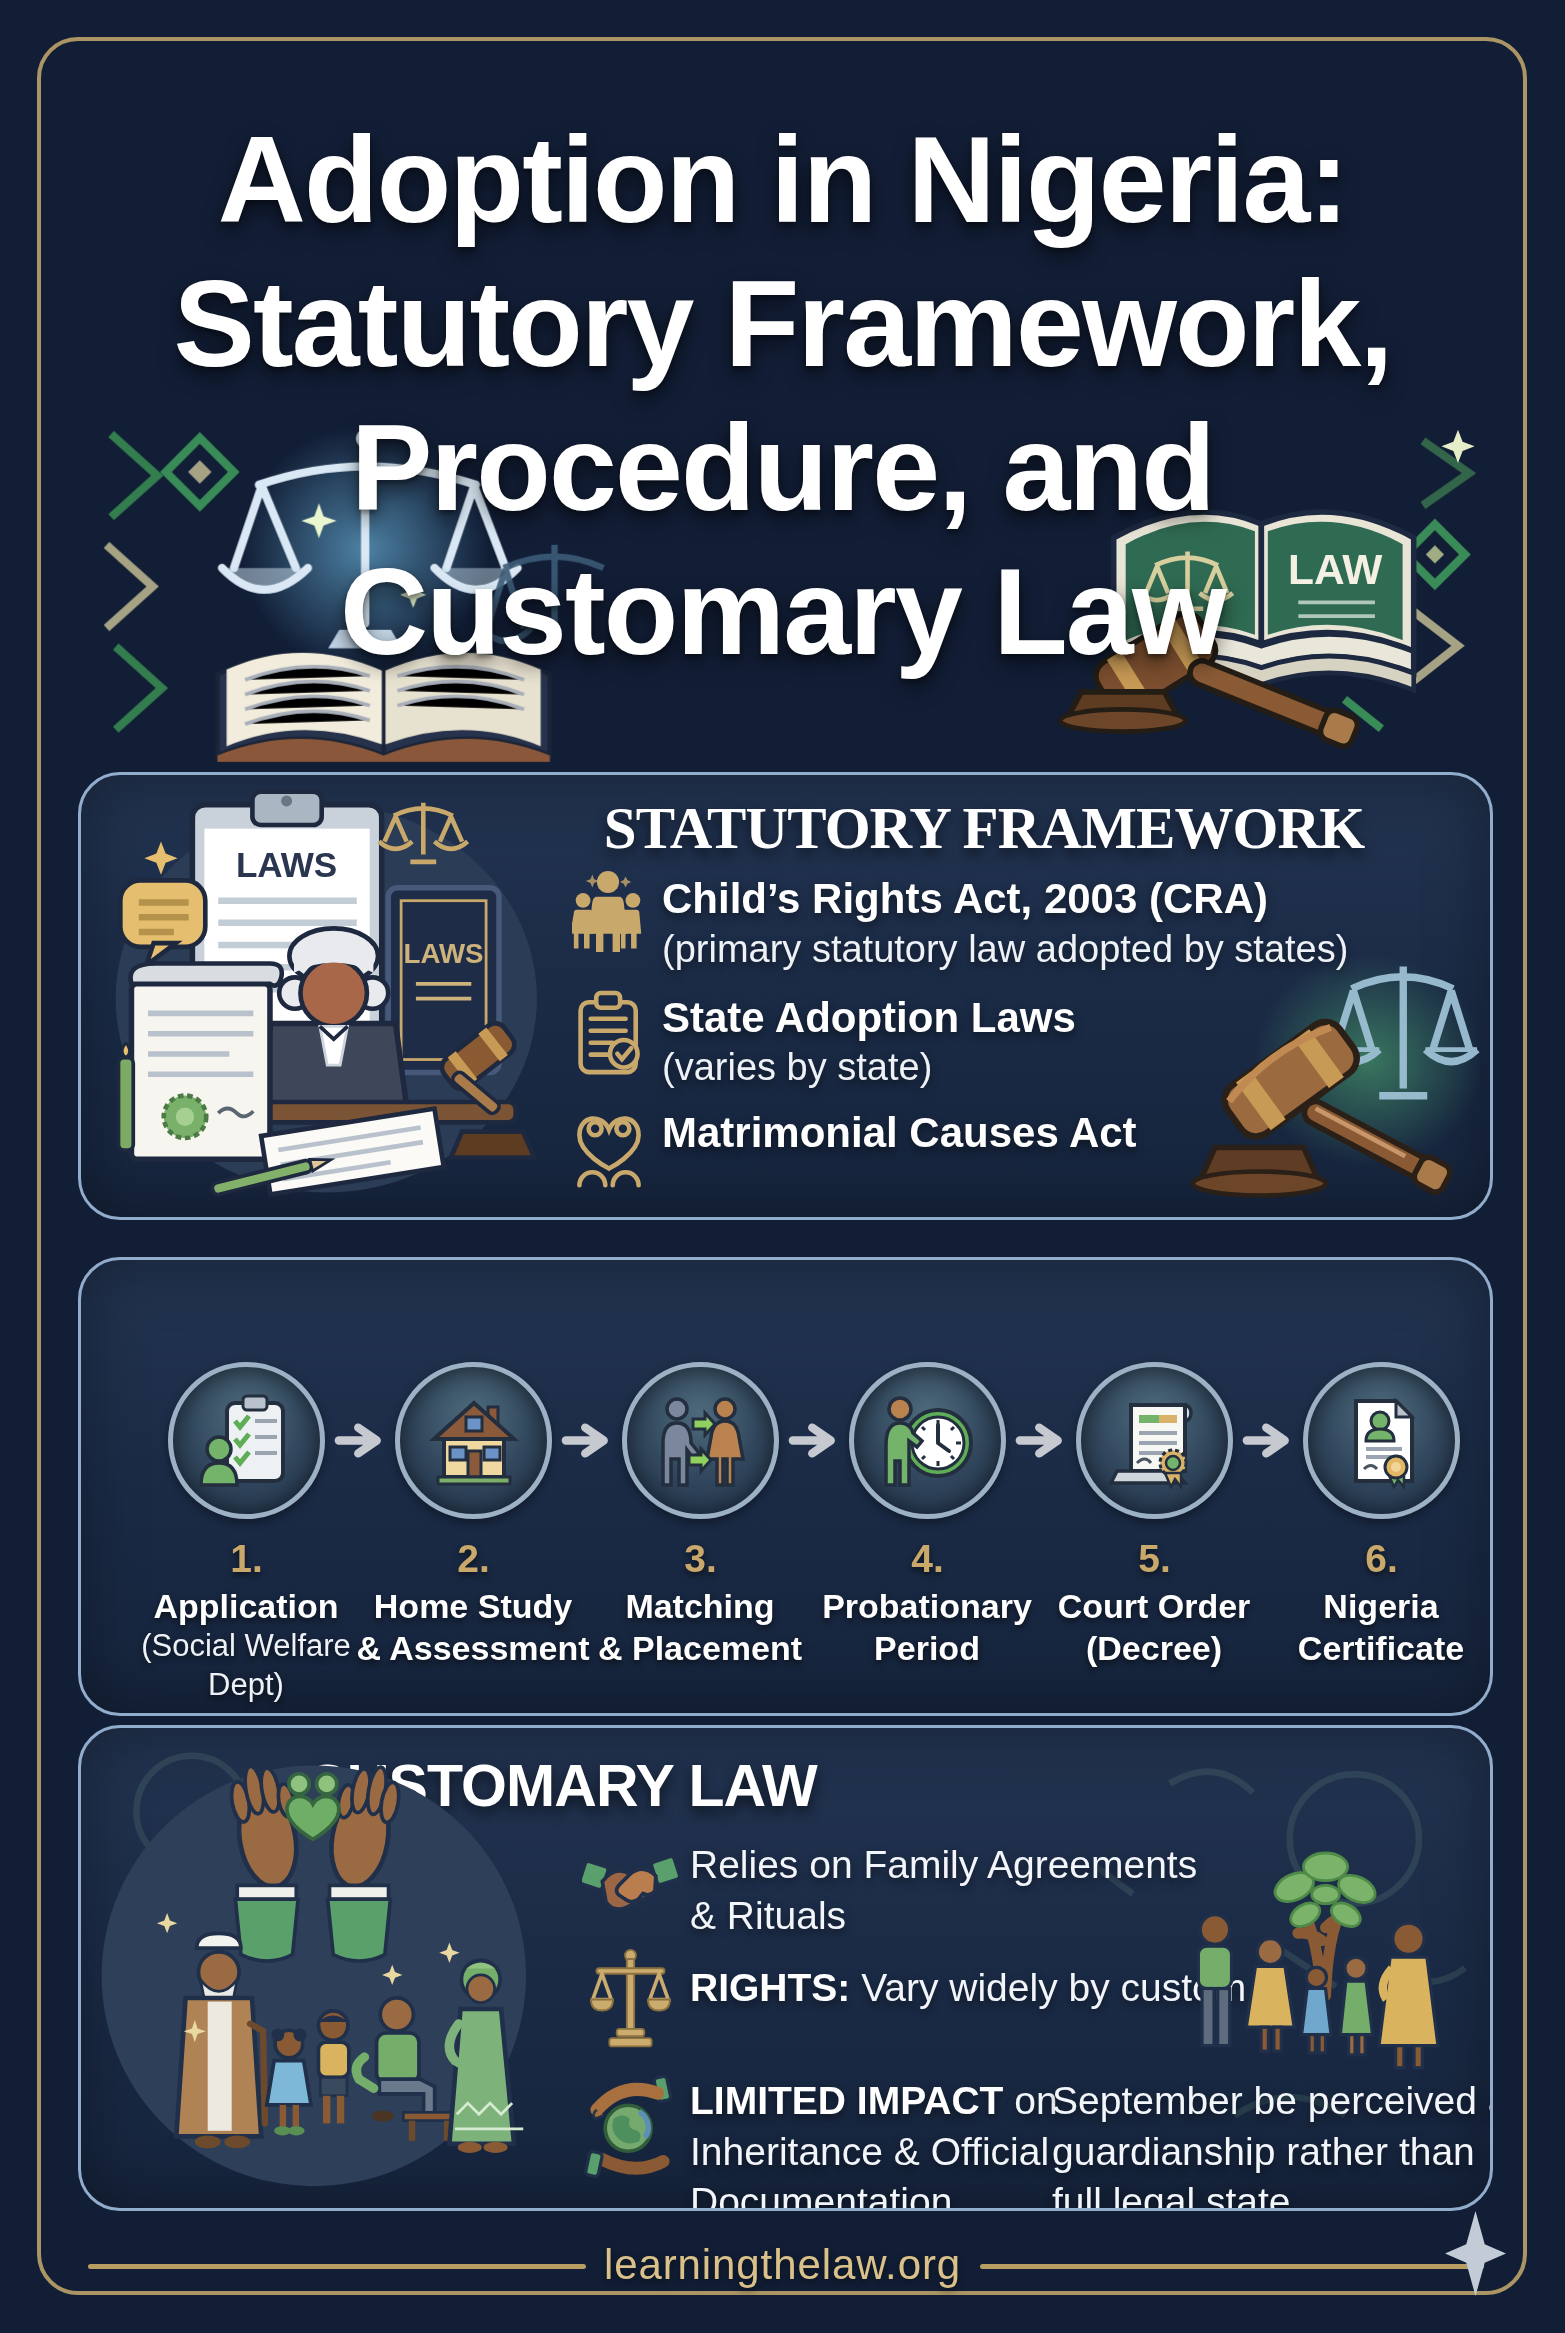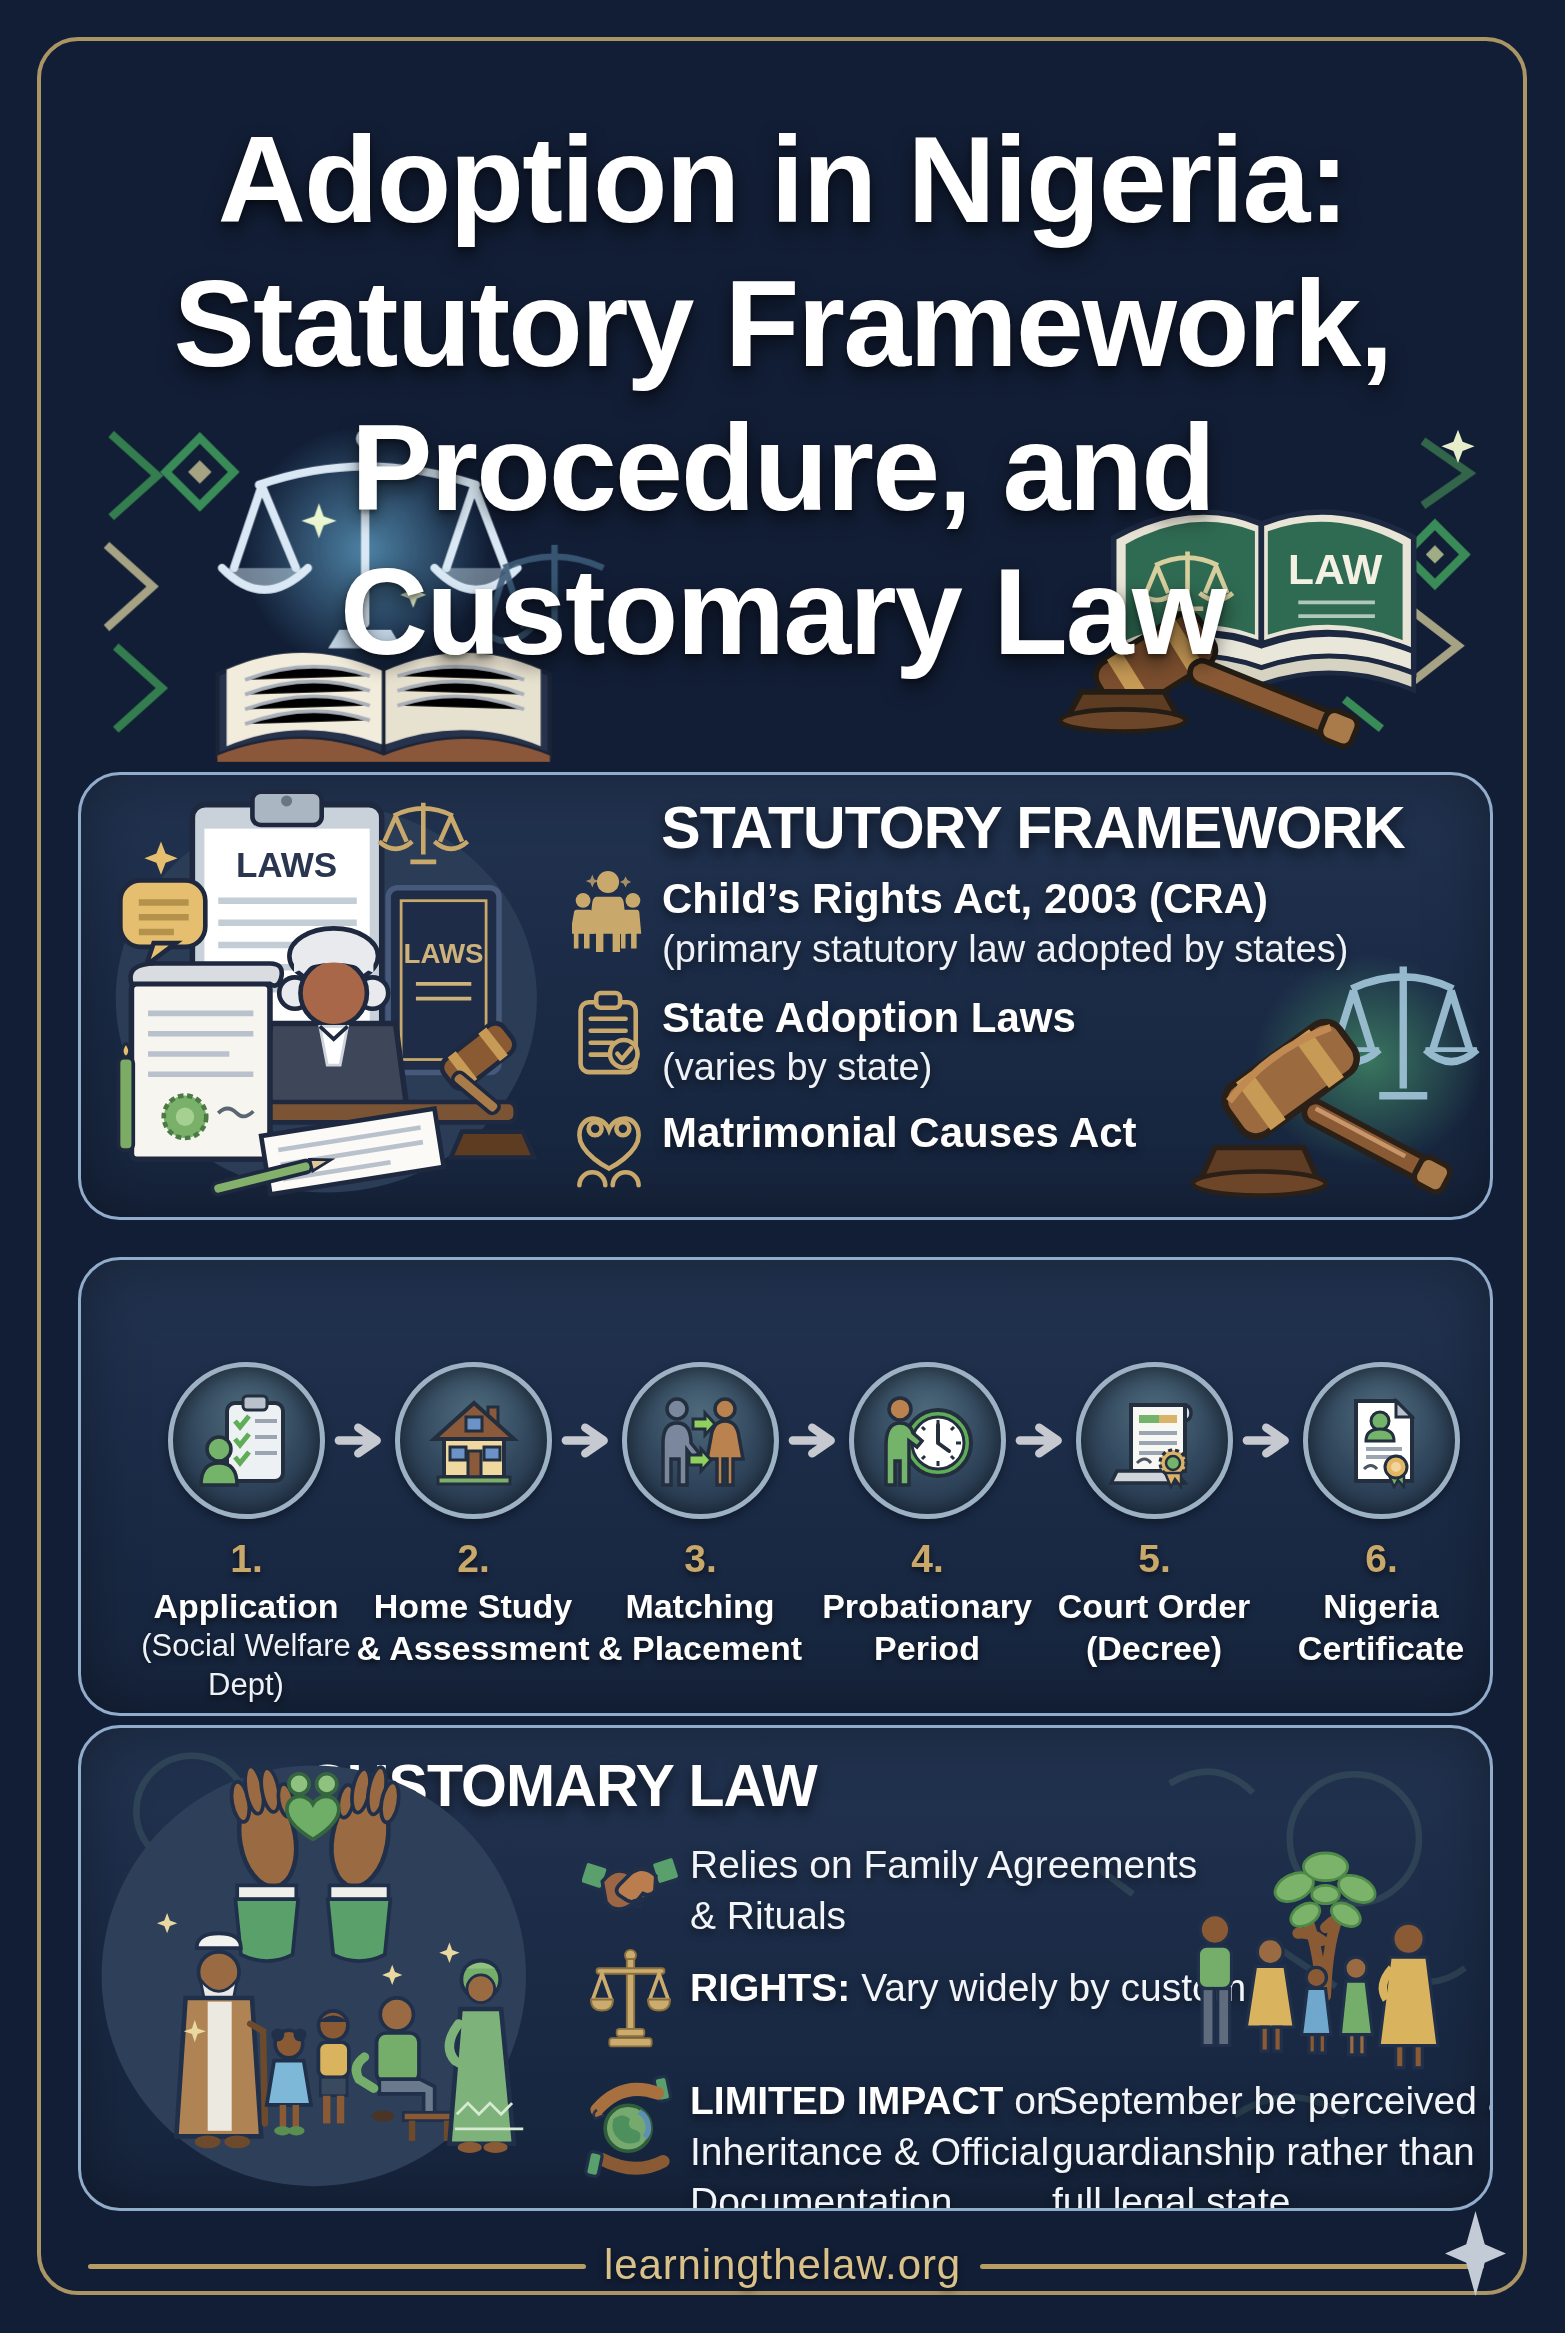--- a/index.html
+++ b/index.html
@@ -168,21 +168,21 @@
 </svg>
 
 <div class="title">
   <div>Adoption in Nigeria:</div>
   <div>Statutory Framework,</div>
   <div>Procedure, and</div>
   <div>Customary Law</div>
 </div>
 
 <section class="panel statutory">
-  <div class="panel-heading" style="left:486px;top:18.5px;width:932px;text-align:center;">STATUTORY FRAMEWORK</div>
+  <div class="panel-heading" style="left:437px;top:18.5px;width:932px;text-align:center;font-family:Liberation Serif, serif;">STATUTORY FRAMEWORK</div>
 
   <svg class="abs" style="left:18.5px;top:13px;" width="448" height="411" viewBox="0 0 485 445">
     <ellipse cx="245" cy="228" rx="228" ry="210" fill="#2b3c57"></ellipse>
 
     <g>
       <rect x="100" y="18" width="205" height="320" rx="14" fill="#c9d2da" stroke="#1e293f" stroke-width="6"></rect>
       <rect x="113" y="44" width="179" height="280" fill="#ffffff"></rect>
       <rect x="165" y="4" width="75" height="36" rx="9" fill="#aab6c2" stroke="#1e293f" stroke-width="5"></rect>
       <circle cx="202" cy="14" r="6" fill="#6b7684"></circle>
       <text x="202" y="96" text-anchor="middle" font-size="38" font-weight="bold" fill="#2a3550">LAWS</text>

